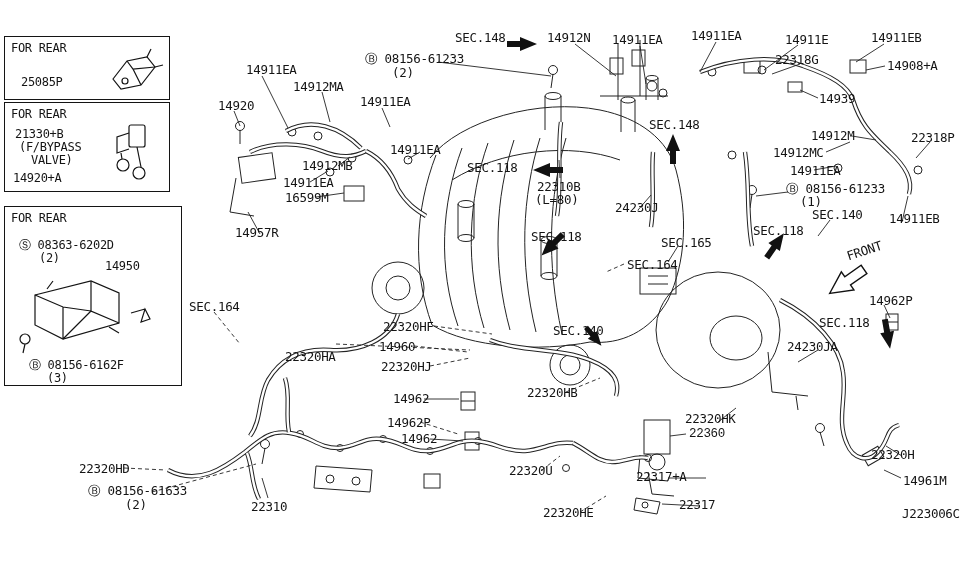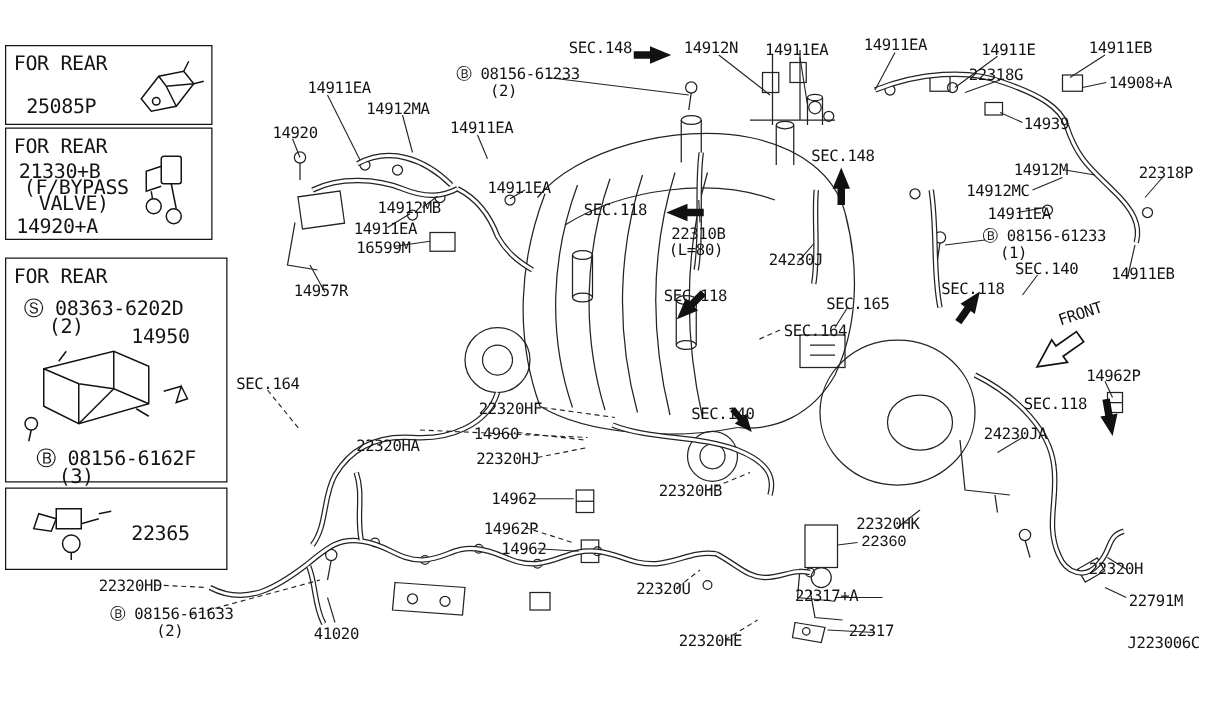--- a/index.html
+++ b/index.html
@@ -3,21 +3,21 @@
 <meta charset="utf-8">
 <style>
   *{box-sizing:border-box}
   html,body{margin:0;padding:0;background:#fff}
   .canvas{position:relative;width:975px;height:566px;background:#fff;overflow:hidden;
           font-family:"DejaVu Sans Mono","DejaVu Sans",monospace;color:#141414}
   svg.art{position:absolute;left:0;top:0}
   .part-label{position:absolute;font-size:12.5px;line-height:1.05;white-space:pre;
               letter-spacing:-0.3px;color:#141414;transform-origin:left top}
   .inset{position:absolute;border:1.6px solid #141414;background:#fff}
-  .inset span{position:absolute;font-size:16px;white-space:pre;letter-spacing:-0.3px}
+  .inset span{position:absolute;font-size:12px;white-space:pre;letter-spacing:-0.3px}
   .icn{position:absolute}
 </style>
 </head>
 <body>
 
 <div class="canvas">
 
   <svg class="art" width="975" height="566" viewBox="0 0 975 566">
 
     <g fill="none" stroke="#232323" stroke-width="1">
@@ -294,25 +294,25 @@
       <span class="part-label" style="left: 527px; top: 386px;">22320HB</span>
       <span class="part-label" style="left: 387px; top: 416px;">14962P</span>
       <span class="part-label" style="left: 685px; top: 412px;">22320HK</span>
       <span class="part-label" style="left: 401px; top: 432px;">14962</span>
       <span class="part-label" style="left: 689px; top: 428px; font-family: Liberation Mono, monospace;">22360</span>
       <span class="part-label" style="left: 509px; top: 464px; text-align: center;">22320U</span>
       <span class="part-label" style="left: 636px; top: 470px;">22317+A</span>
       <span class="part-label" style="left: 79px; top: 462px;">22320HD</span>
       <span class="part-label" style="left: 88px; top: 484px;">Ⓑ 08156-61633</span>
       <span class="part-label" style="left: 125px; top: 498px;">(2)</span>
-      <span class="part-label" style="left: 251px; top: 500px;">41020</span>
+      <span class="part-label" style="left: 251px; top: 500px;">22310</span>
       <span class="part-label" style="left: 543px; top: 506px;">22320HE</span>
       <span class="part-label" style="left: 679px; top: 498px;">22317</span>
       <span class="part-label" style="left: 871px; top: 448px;">22320H</span>
-      <span class="part-label" style="left: 903px; top: 474px;">22791M</span>
+      <span class="part-label" style="left: 903px; top: 474px;">14961M</span>
       <span class="part-label" style="left: 902px; top: 507px;">J223006C</span>
     </div>
 
   <div class="inset" style="left:4px;top:36px;width:166px;height:64px">
     <span style="left:6px;top:4px">FOR REAR</span>
     <span style="left:16px;top:38px">25085P</span>
     <svg class="icn" style="left:98px;top:8px" width="64" height="52" viewBox="0 0 64 52">
       <g fill="none" stroke="#141414" stroke-width="1.2">
         <path d="M10 34 L24 16 L44 12 L52 22 L38 40 L18 44 Z"></path>
         <path d="M24 16 L30 24 L52 22 M30 24 L38 40"></path>
@@ -351,25 +351,14 @@
         <path d="M22 26 L78 12 L106 24 L106 54 L50 70 L22 56 Z"></path>
         <path d="M78 12 L78 42 L106 54 M78 42 L50 70 M22 26 L50 38 L78 42 M50 38 L50 70"></path>
         <path d="M34 20 l6 -8 M96 58 l10 6"></path>
         <circle cx="12" cy="70" r="5"></circle>
           <path d="M12 75 L10 84"></path>
         <path d="M118 44 l14 -4 M132 40 l5 10 l-9 3 z"></path>
       </g>
     </svg>
   </div>
 
-  <div class="inset" style="left:4px;top:390px;width:178px;height:66px">
-    <span style="left:100px;top:26px">22365</span>
-    <svg class="icn" style="left:12px;top:6px" width="82" height="54" viewBox="0 0 82 54">
-      <g fill="none" stroke="#141414" stroke-width="1.2">
-        <rect x="28" y="10" width="20" height="16"></rect>
-        <path d="M28 18 L14 14 L10 26 L24 28 Z"></path>
-        <circle cx="40" cy="38" r="7"></circle>
-        <path d="M48 22 L62 18 M62 14 l10 -2 M40 45 l0 6"></path>
-      </g>
-    </svg>
-  </div>
 
 </div>
 
 </body></html>

